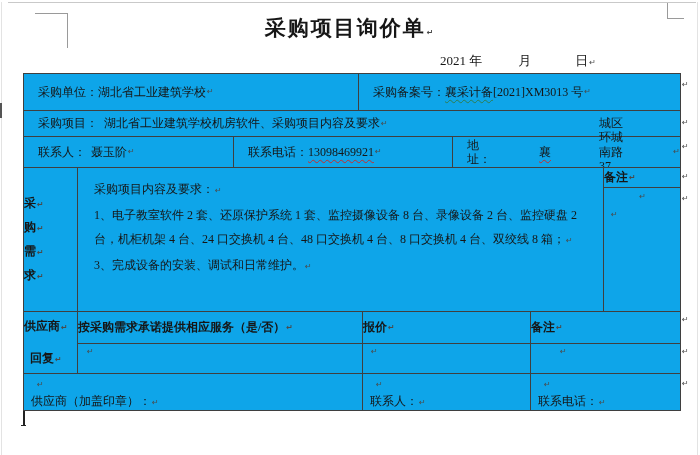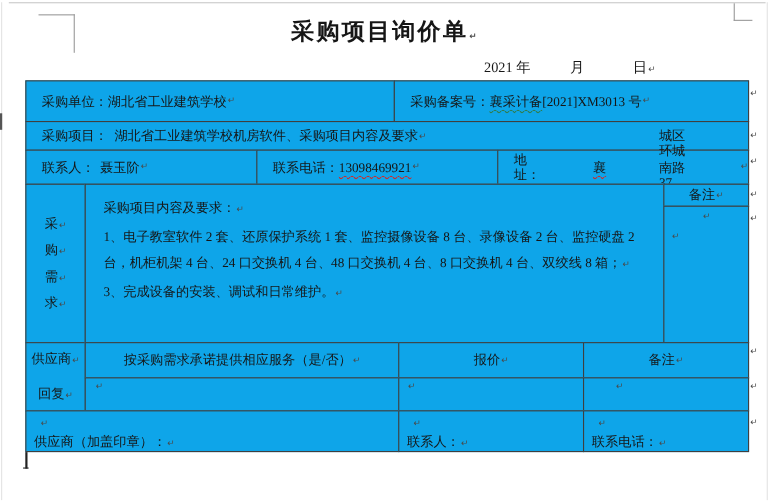--- a/index.html
+++ b/index.html
@@ -29,21 +29,21 @@
   #date-line .gap2 { margin-right:44px; }
   
   .pmark { font-family:"DejaVu Sans",sans-serif; font-size:8px; color:#4a4a4a;
     vertical-align:baseline; margin-left:1px; }
   .rowmark { position:absolute; left:682px; font-family:"DejaVu Sans",sans-serif;
     font-size:8px; color:#4a4a4a; }
   
   .cell { position:absolute; border:1px solid #3f3f3f; background:#0ea5e9;
     display:flex; align-items:center; font-size:12px; line-height:1.2; }
   .pad { padding-left:14px; }
-  .ctr { justify-content:center; }
+  .ctr { justify-content:flex-start;font-weight:bold; }
   .col { flex-direction:column; align-items:flex-start; justify-content:flex-start; }
   .wavy-red   { text-decoration-line:underline; text-decoration-style:wavy;
     text-decoration-color:#cc2b2b; text-decoration-thickness:1px; text-underline-offset:3px; }
   .wavy-green { text-decoration-line:underline; text-decoration-style:wavy;
     text-decoration-color:#2e7d4f; text-decoration-thickness:1px; text-underline-offset:3px; }
   .vlabel { line-height:22px; text-align:center; }
   #c-demand-content { padding:9px 4px 0 16px; line-height:24px; display:block; }
   #c-supplier-label .line { line-height:31px; text-align:center; width:100%; }
   .twoLine { line-height:17px; padding-top:2px; }
   .twoLine .l1 { padding-left:12px; }

